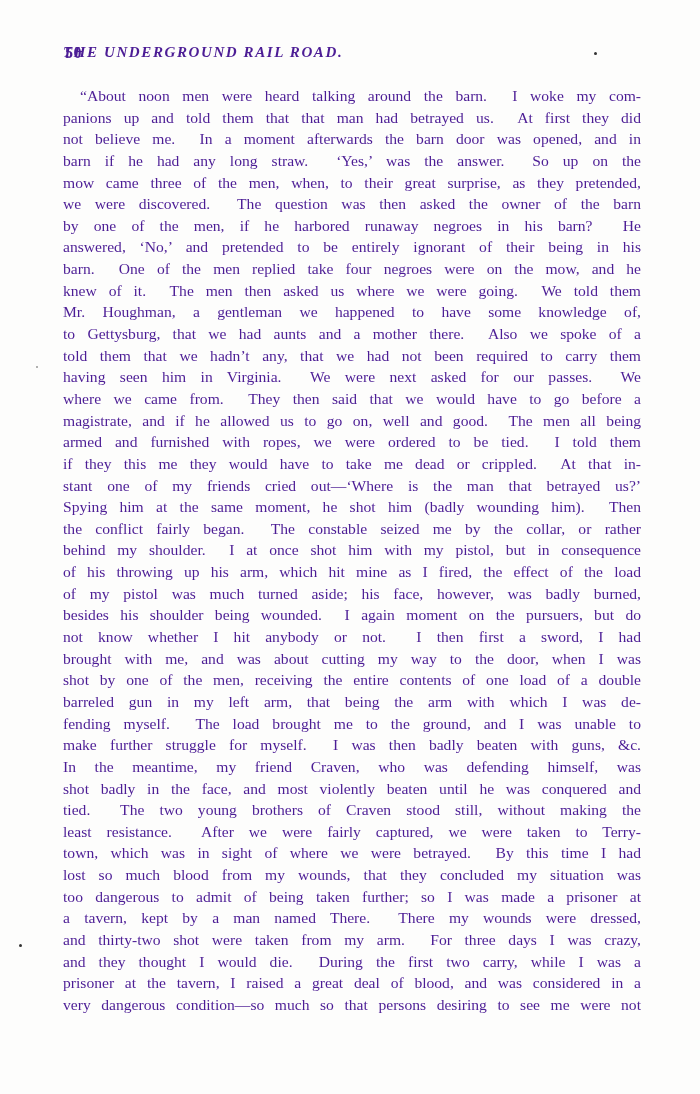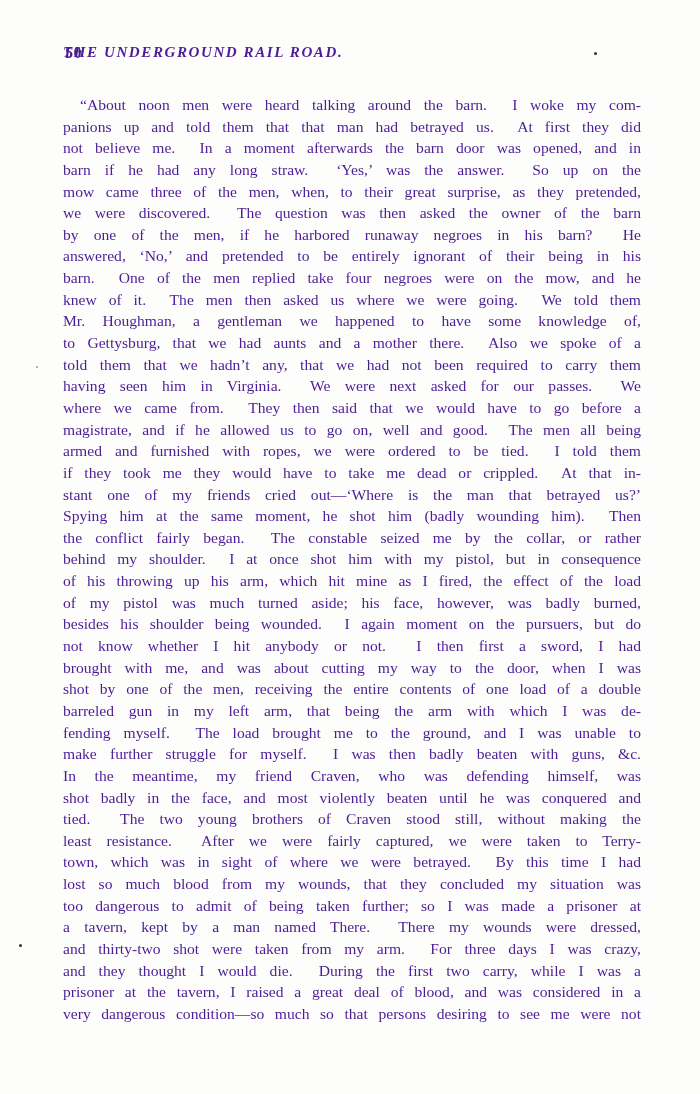--- a/index.html
+++ b/index.html
@@ -38,21 +38,21 @@
     top: 0;
     text-align: left;
     font-size: 15px;
     font-weight: bold;
     font-style: italic;
     letter-spacing: 1.6px;
     white-space: nowrap;
   }
   .body-text {
     position: absolute;
-    top: 94px;
+    top: 85px;
     left: 63px;
     width: 578px;
   }
   .line {
     height: 21.65px;
     line-height: 21.65px;
     font-size: 15.6px;
     text-align: justify;
     text-align-last: justify;
     -moz-text-align-last: justify;
@@ -92,21 +92,21 @@
       <div class="line">answered, ‘No,’ and pretended to be entirely ignorant of their being in his</div>
       <div class="line">barn.  One of the men replied take four negroes were on the mow, and he</div>
       <div class="line">knew of it.  The men then asked us where we were going.  We told them</div>
       <div class="line">Mr. Houghman, a gentleman we happened to have some knowledge of,</div>
       <div class="line">to Gettysburg, that we had aunts and a mother there.  Also we spoke of a</div>
       <div class="line">told them that we hadn’t any, that we had not been required to carry them</div>
       <div class="line">having seen him in Virginia.  We were next asked for our passes.  We</div>
       <div class="line">where we came from.  They then said that we would have to go before a</div>
       <div class="line">magistrate, and if he allowed us to go on, well and good.  The men all being</div>
       <div class="line">armed and furnished with ropes, we were ordered to be tied.  I told them</div>
-      <div class="line">if they took me they would have to take me dead or crippled.  At that in-</div>
+      <div class="line">if they this me they would have to take me dead or crippled.  At that in-</div>
       <div class="line">stant one of my friends cried out—‘Where is the man that betrayed us?’</div>
       <div class="line">Spying him at the same moment, he shot him (badly wounding him).  Then</div>
       <div class="line">the conflict fairly began.  The constable seized me by the collar, or rather</div>
       <div class="line">behind my shoulder.  I at once shot him with my pistol, but in consequence</div>
       <div class="line">of his throwing up his arm, which hit mine as I fired, the effect of the load</div>
       <div class="line">of my pistol was much turned aside; his face, however, was badly burned,</div>
       <div class="line">besides his shoulder being wounded.  I again moment on the pursuers, but do</div>
       <div class="line">not know whether I hit anybody or not.  I then first a sword, I had</div>
       <div class="line">brought with me, and was about cutting my way to the door, when I was</div>
       <div class="line">shot by one of the men, receiving the entire contents of one load of a double</div>

